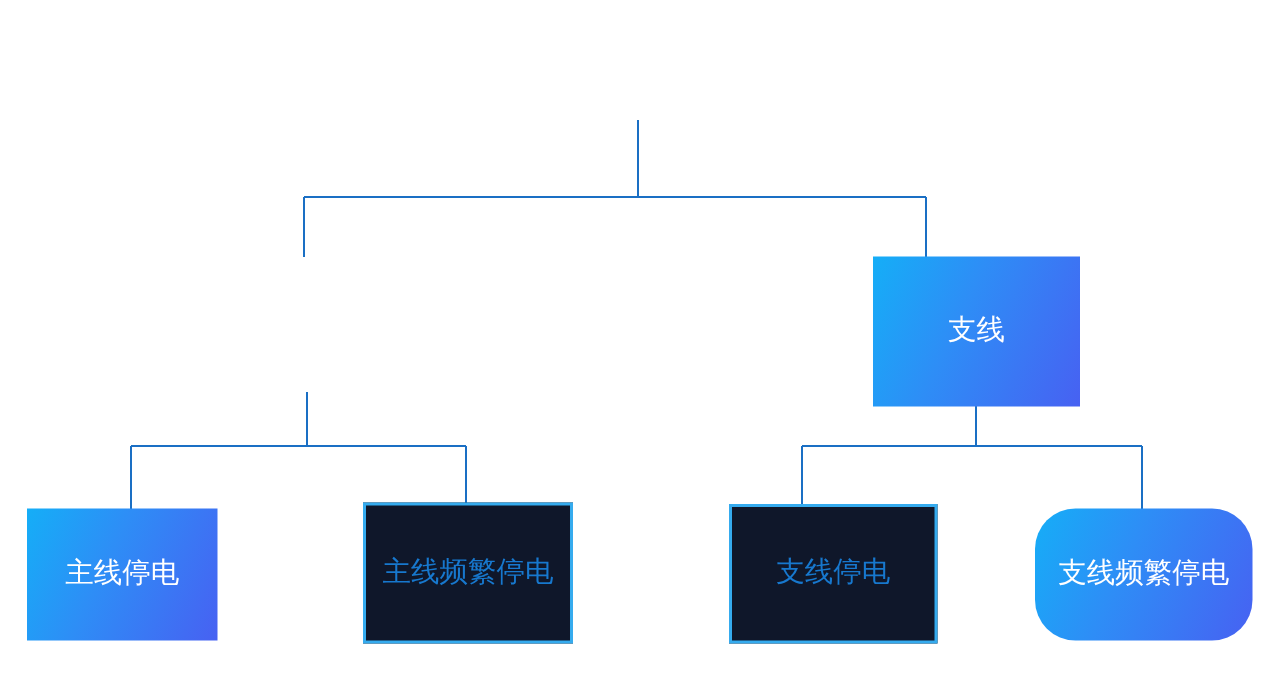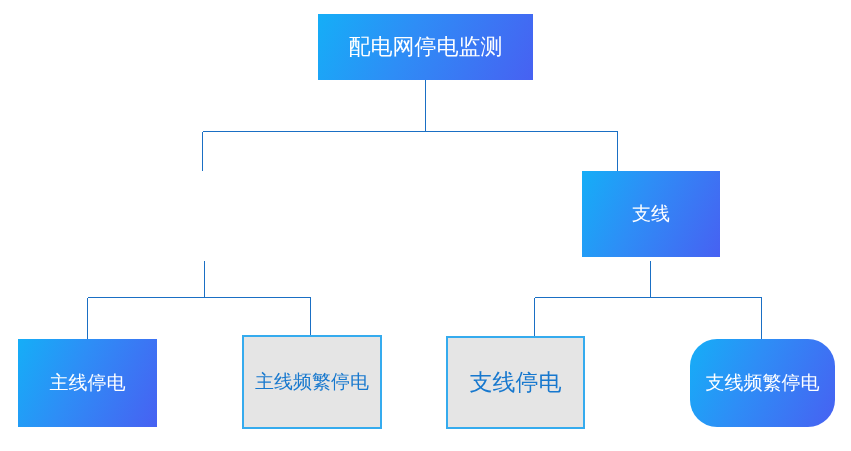--- a/index.html
+++ b/index.html
@@ -36,21 +36,21 @@
     white-space: nowrap;
   }
   
   .node.filled {
     background: linear-gradient(115deg, #15AEF7 0%, #2E8DF6 42%, #4761F2 100%);
     color: #ffffff;
     border: none;
   }
   
   .node.outlined {
-    background: #e5e5e5;
+    background: #0f172a;
     color: #1778CE;
     border: 2px solid #35ABEE;
   }
   #node-root {
     left: 318px;
     top: 14px;
     width: 215px;
     height: 66px;
     font-size: 22px;
   }
@@ -58,43 +58,43 @@
     left: 135px;
     top: 171px;
     width: 140px;
     height: 90px;
     font-size: 19px;
   }
   #node-branch-line {
     left: 582px;
     top: 171px;
     width: 138px;
-    height: 86px;
+    height: 100px;
     font-size: 19px;
   }
   #node-main-outage {
     left: 18px;
     top: 339px;
-    width: 139px;
+    width: 127px;
     height: 88px;
     font-size: 19px;
   }
   #node-main-frequent {
     left: 242px;
     top: 335px;
     width: 140px;
     height: 94px;
     font-size: 19px;
   }
   #node-branch-outage {
-    left: 446px;
+    left: 486px;
     top: 336px;
     width: 139px;
     height: 93px;
-    font-size: 23px;
+    font-size: 19px;
   }
   #node-branch-frequent {
     left: 690px;
     top: 339px;
     width: 145px;
     height: 88px;
     font-size: 19px;
     border-radius: 27px;
   }
 </style>
@@ -118,23 +118,20 @@
       <path d="M87.5 297.5 L87.5 339"></path>
       <path d="M310.5 297.5 L310.5 335"></path>
 
       <path d="M650.5 261 L650.5 297.5"></path>
       <path d="M534.5 297.5 L761.5 297.5"></path>
       <path d="M534.5 297.5 L534.5 336"></path>
       <path d="M761.5 297.5 L761.5 339"></path>
     </g>
   </svg>
 
-  <div class="node filled" id="node-root">
-    <span>配电网停电监测</span>
-  </div>
 
 
   <div class="node filled" id="node-branch-line">
     <span>支线</span>
   </div>
 
   <div class="node filled" id="node-main-outage">
     <span>主线停电</span>
   </div>
 

